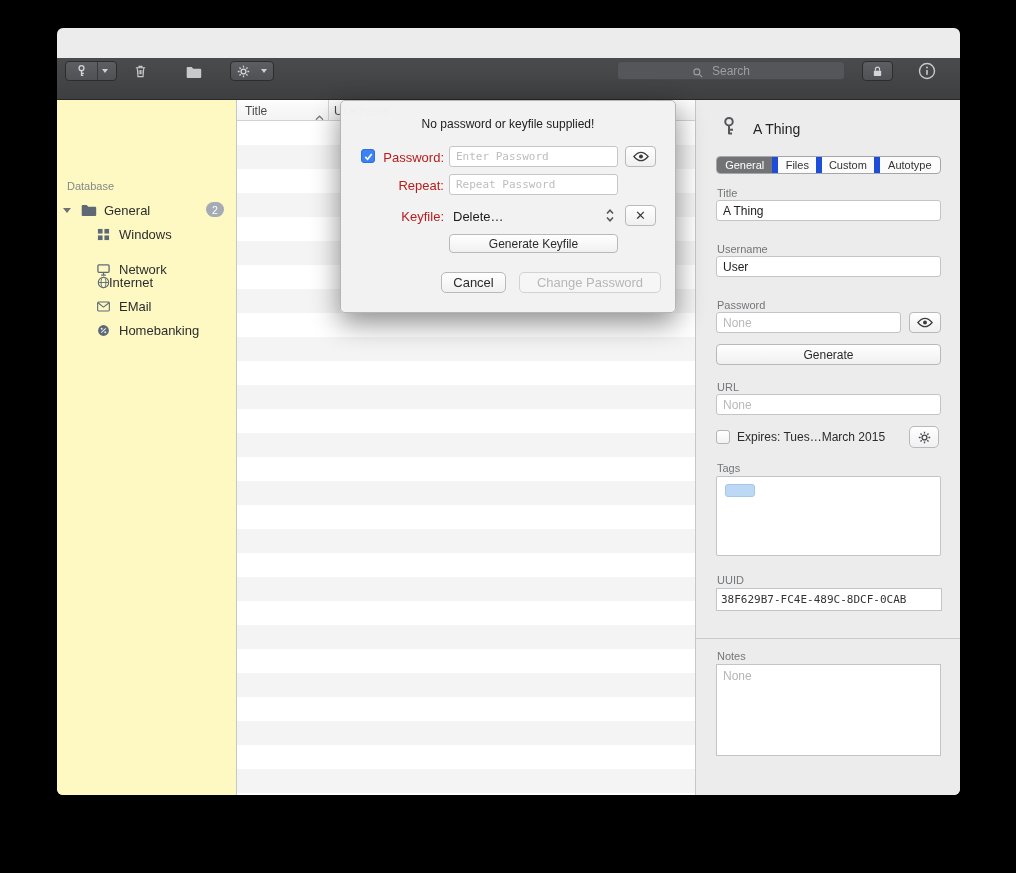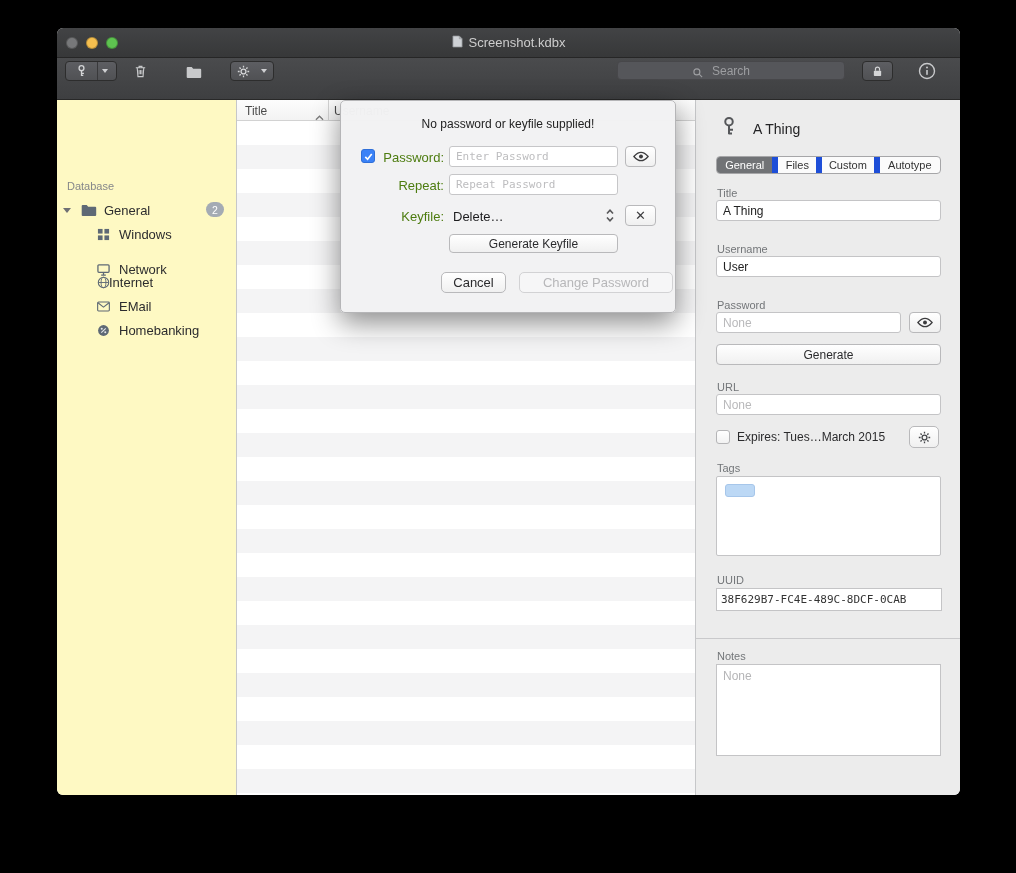--- a/index.html
+++ b/index.html
@@ -86,55 +86,39 @@
              white-space:nowrap; overflow:hidden; }
   .insp-divider { position:absolute; left:0; top:538px; width:100%; height:1px; background:#c9c9cb; }
   .notesbox { position:absolute; left:20px; top:564px; width:225px; height:92px; background:#fff; border:1px solid #c4c4c6;
               font-size:12px; color:#b5b5b7; padding:4px 6px; }
 
   
   .dialog { position:absolute; left:283px; top:72px; width:336px; height:213px;
             background:rgba(242,242,243,0.98); border:1px solid #b5b5b7; border-radius:5px;
             box-shadow:0 10px 28px rgba(0,0,0,.45); z-index:50; }
   .dlg-msg { position:absolute; left:0; top:16px; width:100%; text-align:center; font-size:12px; color:#222; }
-  .dlg-label { position:absolute; left:0; width:103px; text-align:right; font-size:13px; color:#4d7c0f; }
+  .dlg-label { position:absolute; left:0; width:103px; text-align:right; font-size:13px; color:#b91c1c; }
   .dlg-field { position:absolute; left:108px; width:169px; height:21px; background:#fff; border:1px solid #c6c6c8;
                border-radius:3px; font-family:"DejaVu Sans Mono", monospace; font-size:11px; color:#222; padding:0 6px; outline:none; }
   .dlg-field::placeholder { color:#bdbdbf; }
   .sq-btn { position:absolute; left:284px; width:31px; height:21px; color:#3c3c3e; }
   .dlg-checkbox { position:absolute; left:20px; top:48px; }
   .popup-value { position:absolute; left:112px; top:108px; font-size:13px; color:#1d1d1f; }
   .stepper { position:absolute; left:264px; top:106px; }
   .gkf-btn { position:absolute; left:108px; top:133px; width:169px; height:19px; border-radius:4px; }
   .cancel-btn { position:absolute; left:100px; top:171px; width:65px; height:21px; border-radius:5px; font-size:13px; }
-  .confirm-btn { position:absolute; left:178px; top:171px; width:154px; height:21px; border-radius:5px; font-size:13px;
+  .confirm-btn { position:absolute; left:178px; top:171px; width:142px; height:21px; border-radius:5px; font-size:13px;
                  background:#f6f6f7; border:1px solid #d2d2d4; color:#b7b7b9; }
   .x-glyph { font-size:13px; color:#3c3c3e; }
 </style>
 </head>
 <body>
 
 <div class="window">
 
-  <div class="titlebar">
-    <div class="traffic">
-      <div class="light close"></div>
-      <div class="light min"></div>
-      <div class="light max"></div>
-    </div>
-    <div class="titletext">
-      <span>
-        <svg width="11" height="13" viewBox="0 0 12 14">
-            <path d="M1 1 h7 l3 3 v9 H1 z" fill="#cfd2d6" stroke="#8f9296" stroke-width="0.8"></path>
-            <path d="M8 1 v3 h3" fill="none" stroke="#8f9296" stroke-width="0.8"></path>
-          </svg>
-      </span>
-      <span>Screenshot.kdbx</span>
-    </div>
-  </div>
 
   <div class="toolbar">
     <div class="tb-btn" style="left:8px; width:52px;">
       <span class="seg-main">
         <svg width="13" height="14" viewBox="0 0 16 16">
             <circle cx="8" cy="4.5" r="3" fill="none" stroke="currentColor" stroke-width="1.6"></circle>
             <path d="M8 7.5 V14 M8 11 h3 M8 13.5 h2.2" stroke="currentColor" stroke-width="1.6" fill="none"></path>
           </svg>
       </span>
       <span class="seg-arrow">

